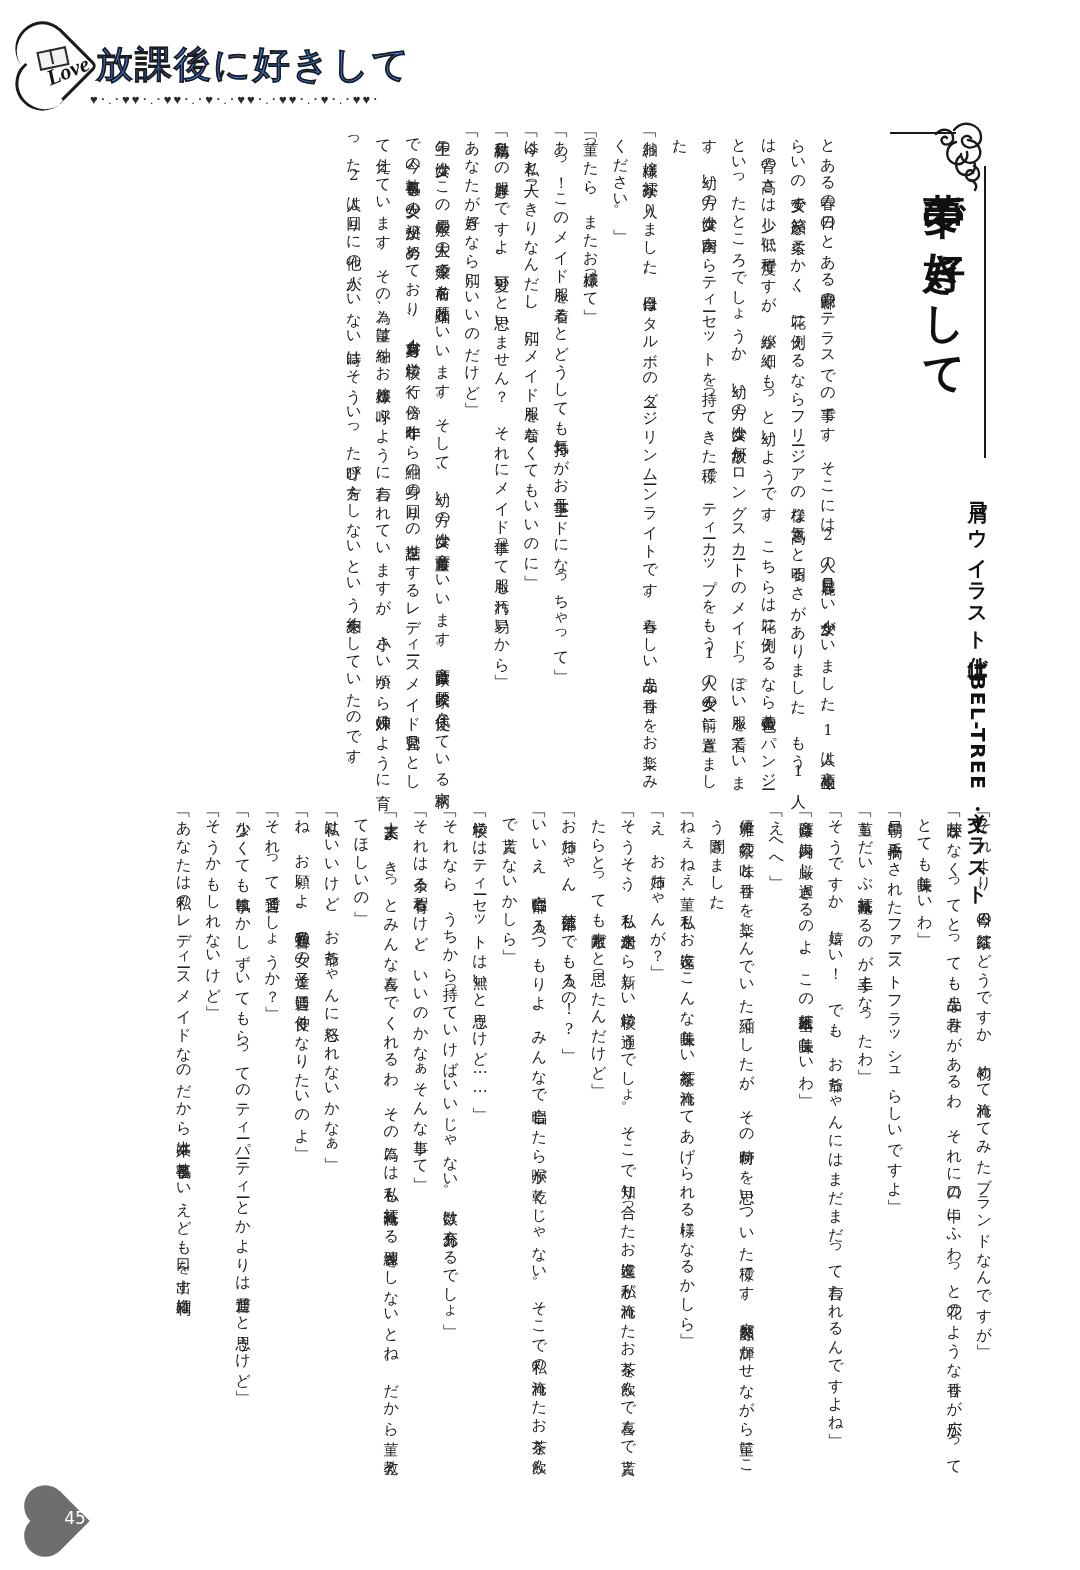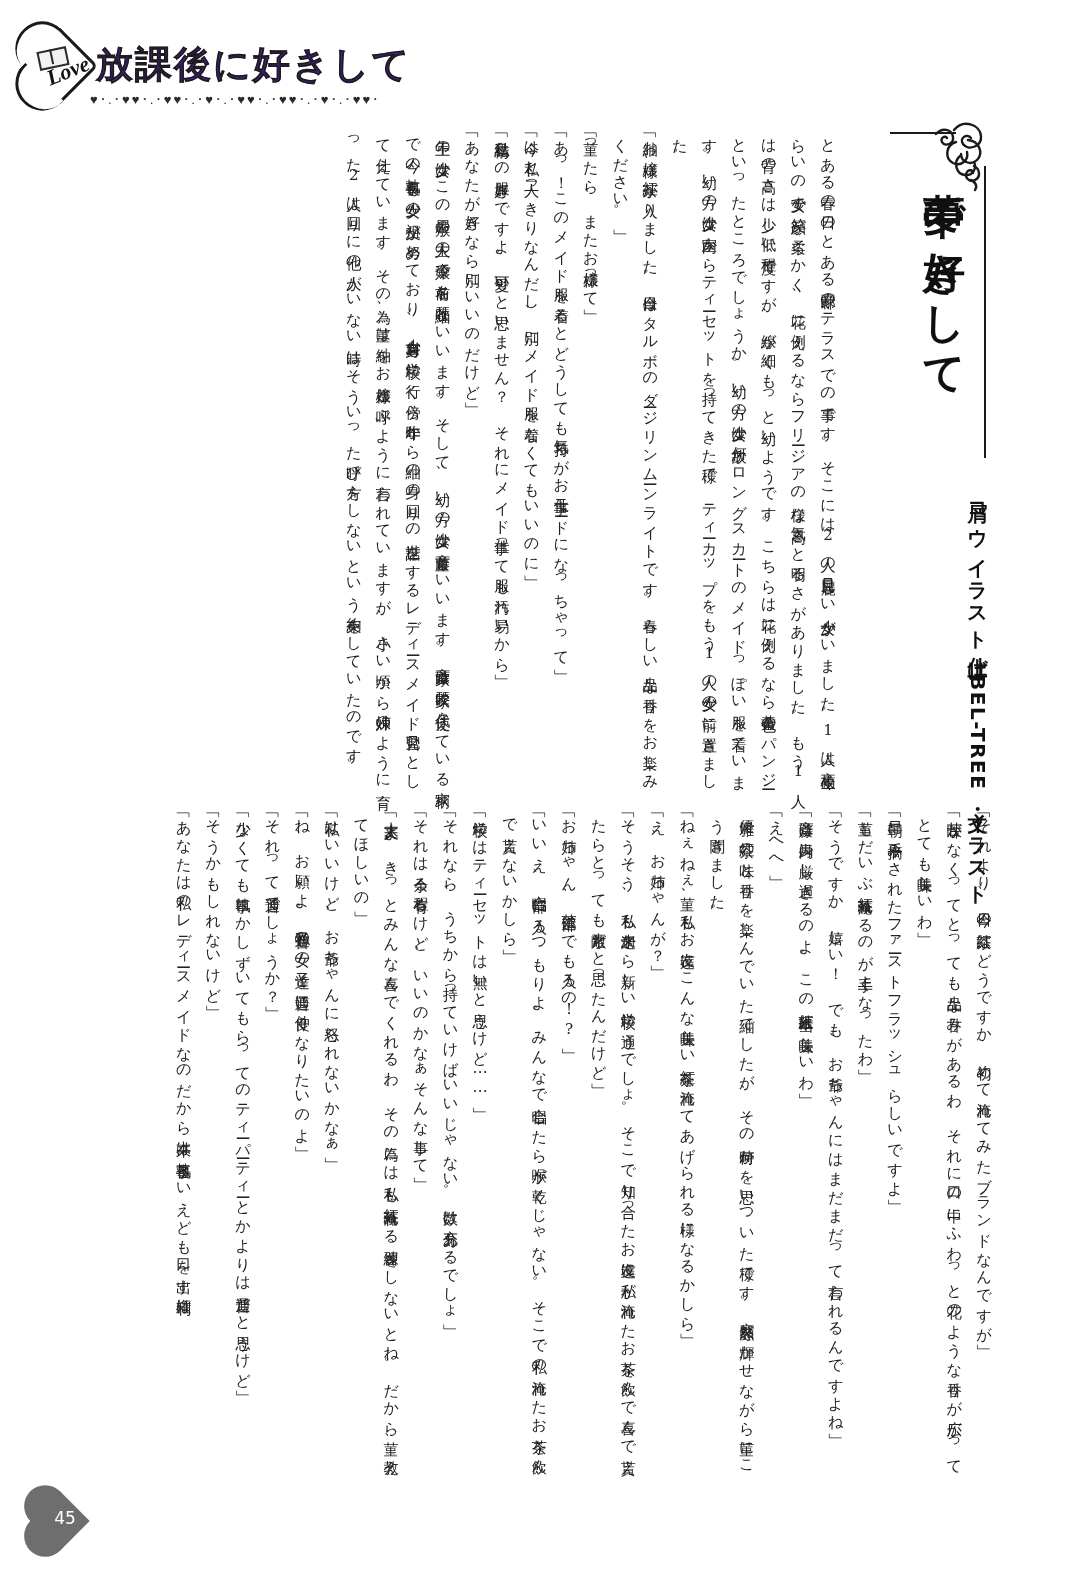--- a/index.html
+++ b/index.html
@@ -93,21 +93,21 @@
     color: #141414;
   }
   .logo-title {
     position: absolute;
     left: 66px;
     top: 6px;
     font-family: "DejaVu Sans", sans-serif;
     font-weight: bold;
     font-size: 37px;
     letter-spacing: 2px;
-    color: #4c1d95;
+    color: #3b82f6;
     -webkit-text-stroke: 0.6px #1c1c1c;
     white-space: nowrap;
   }
   .logo-hearts {
     position: absolute;
     left: 60px;
     top: 58px;
     width: 300px;
     height: 16px;
     font-size: 13px;
@@ -232,21 +232,21 @@
     content: "";
     position: absolute;
     width: 42px; height: 42px;
     border-radius: 50%;
     background: #6e6e6e;
   }
   #page-number .pn-heart::before { top: -21px; left: 0; }
   #page-number .pn-heart::after  { left: -21px; top: 0; }
   #page-number .pn-num {
     position: absolute;
-    left: 4px; top: 14px;
+    left: 14px; top: 14px;
     width: 54px;
     text-align: center;
     font-family: "DejaVu Sans", sans-serif;
     font-size: 17px;
     color: #ffffff;
     z-index: 3;
   }
 </style>
 </head>
 <body>

